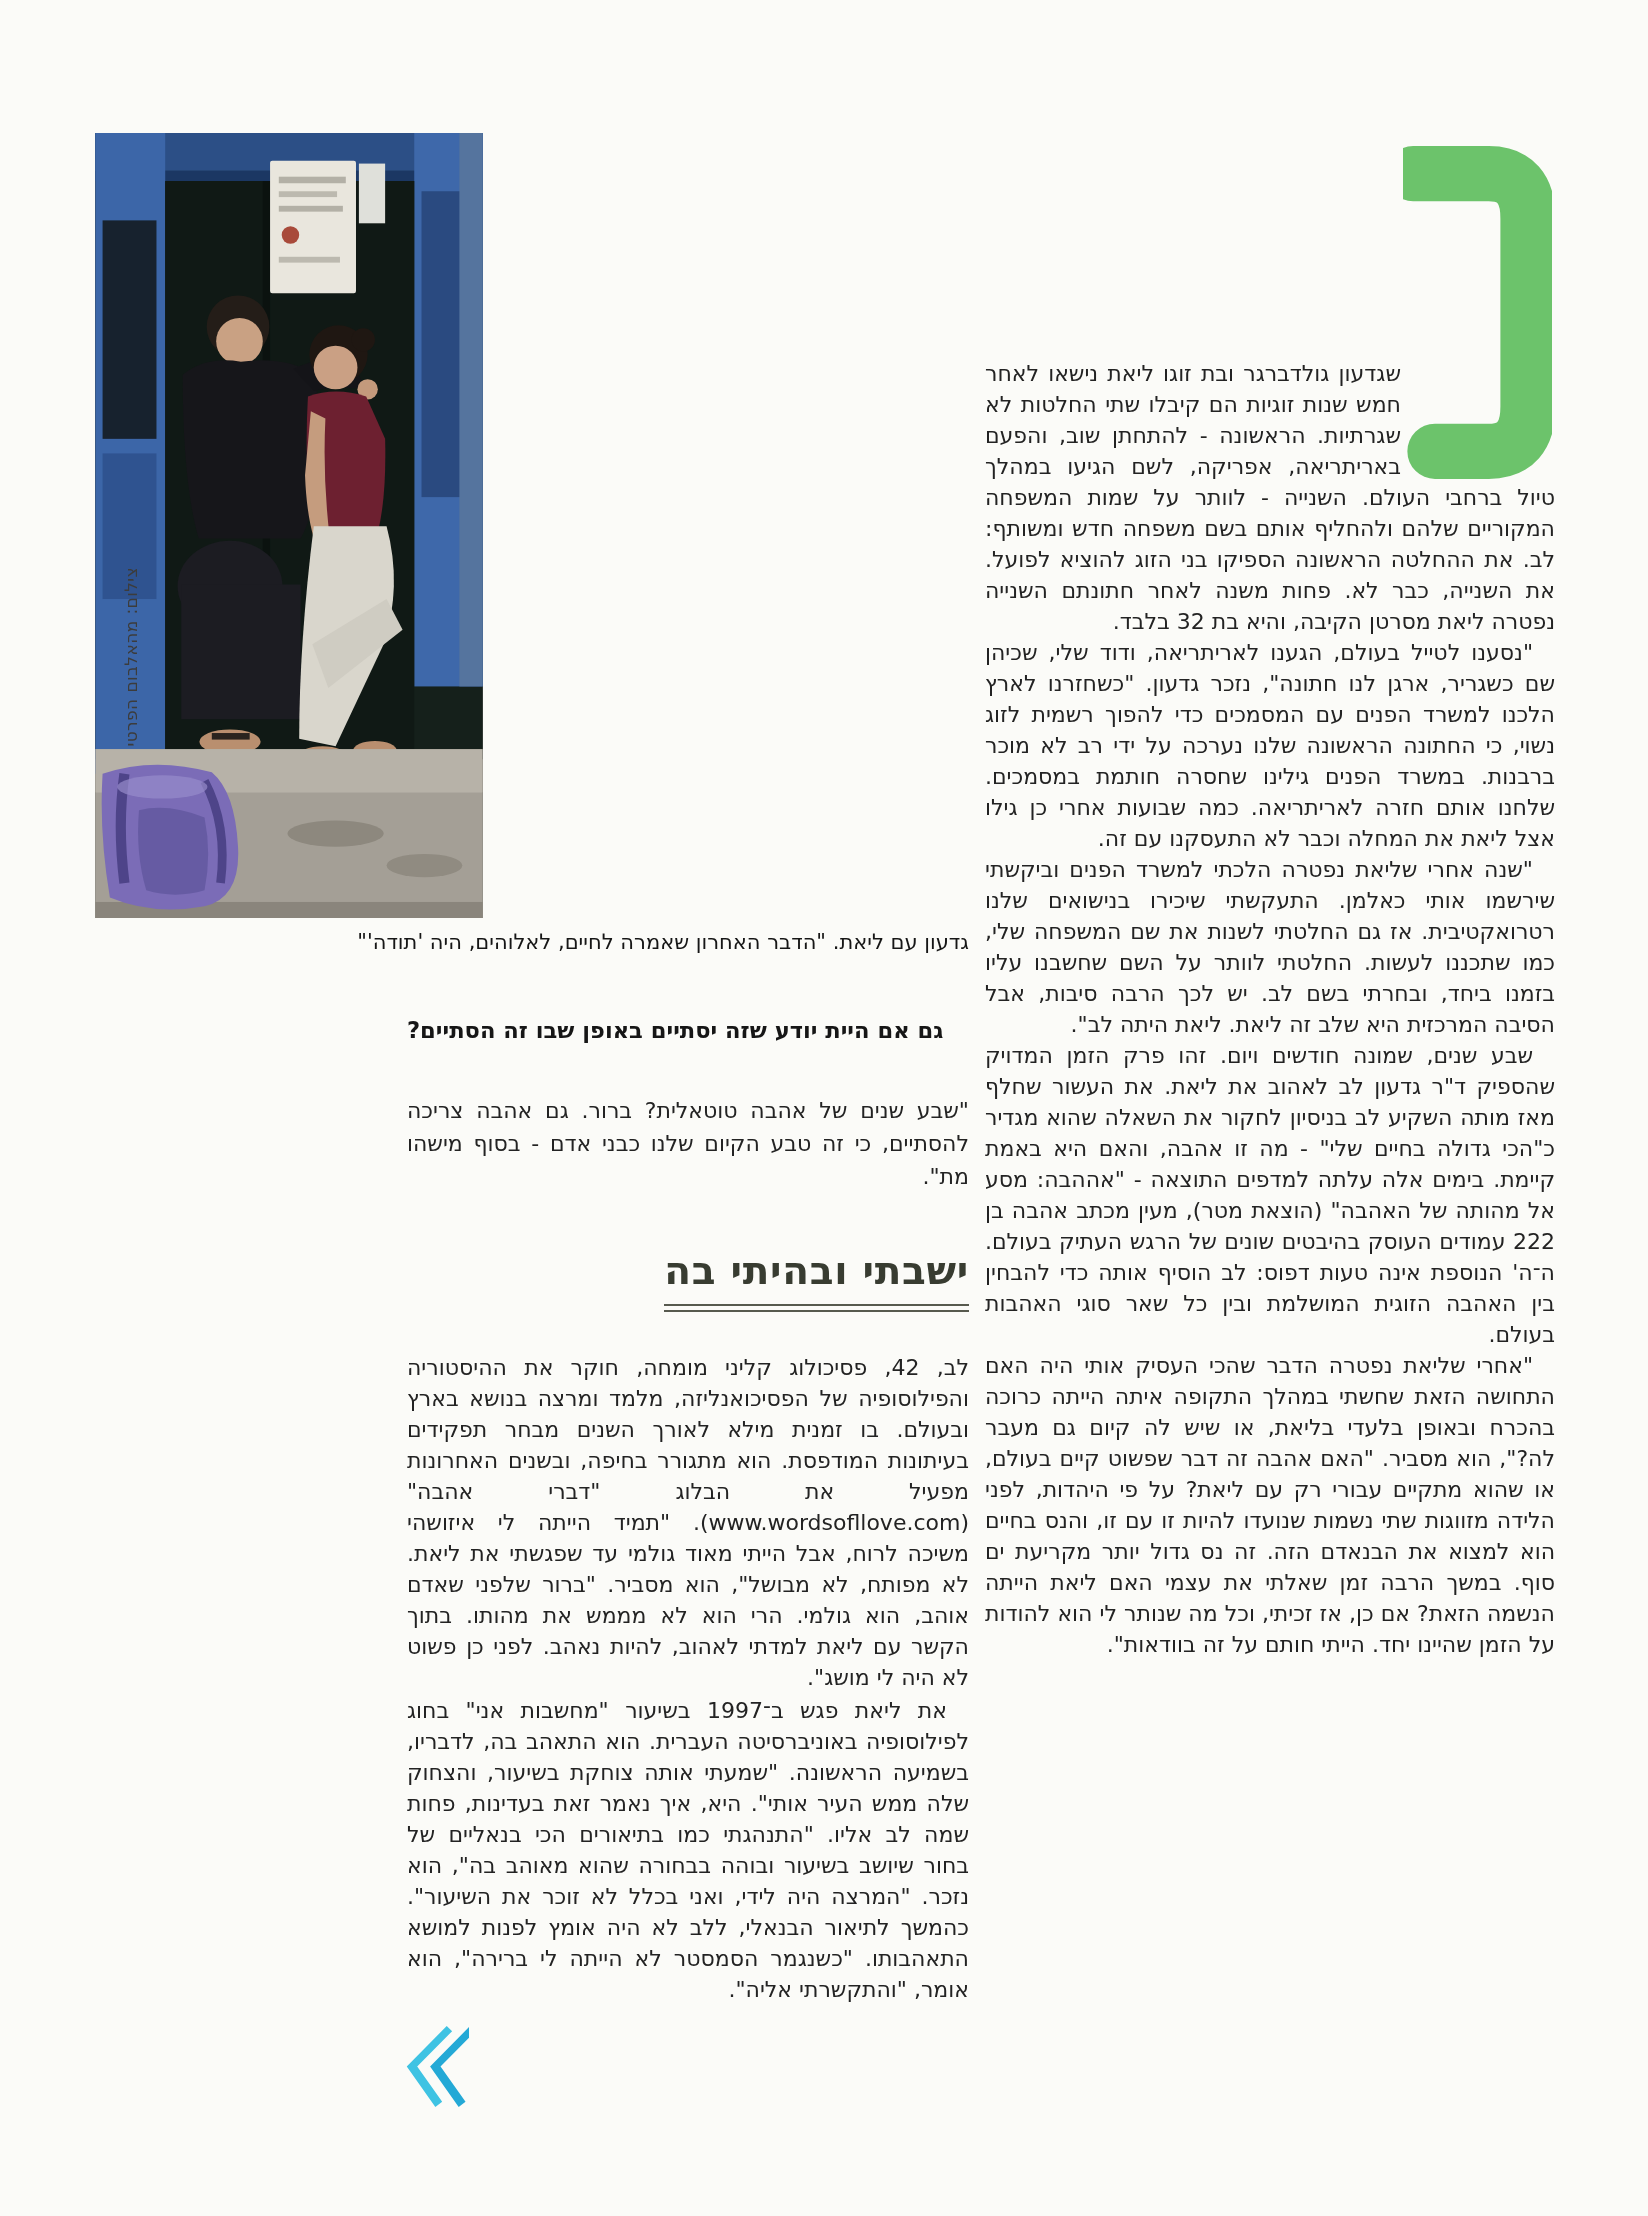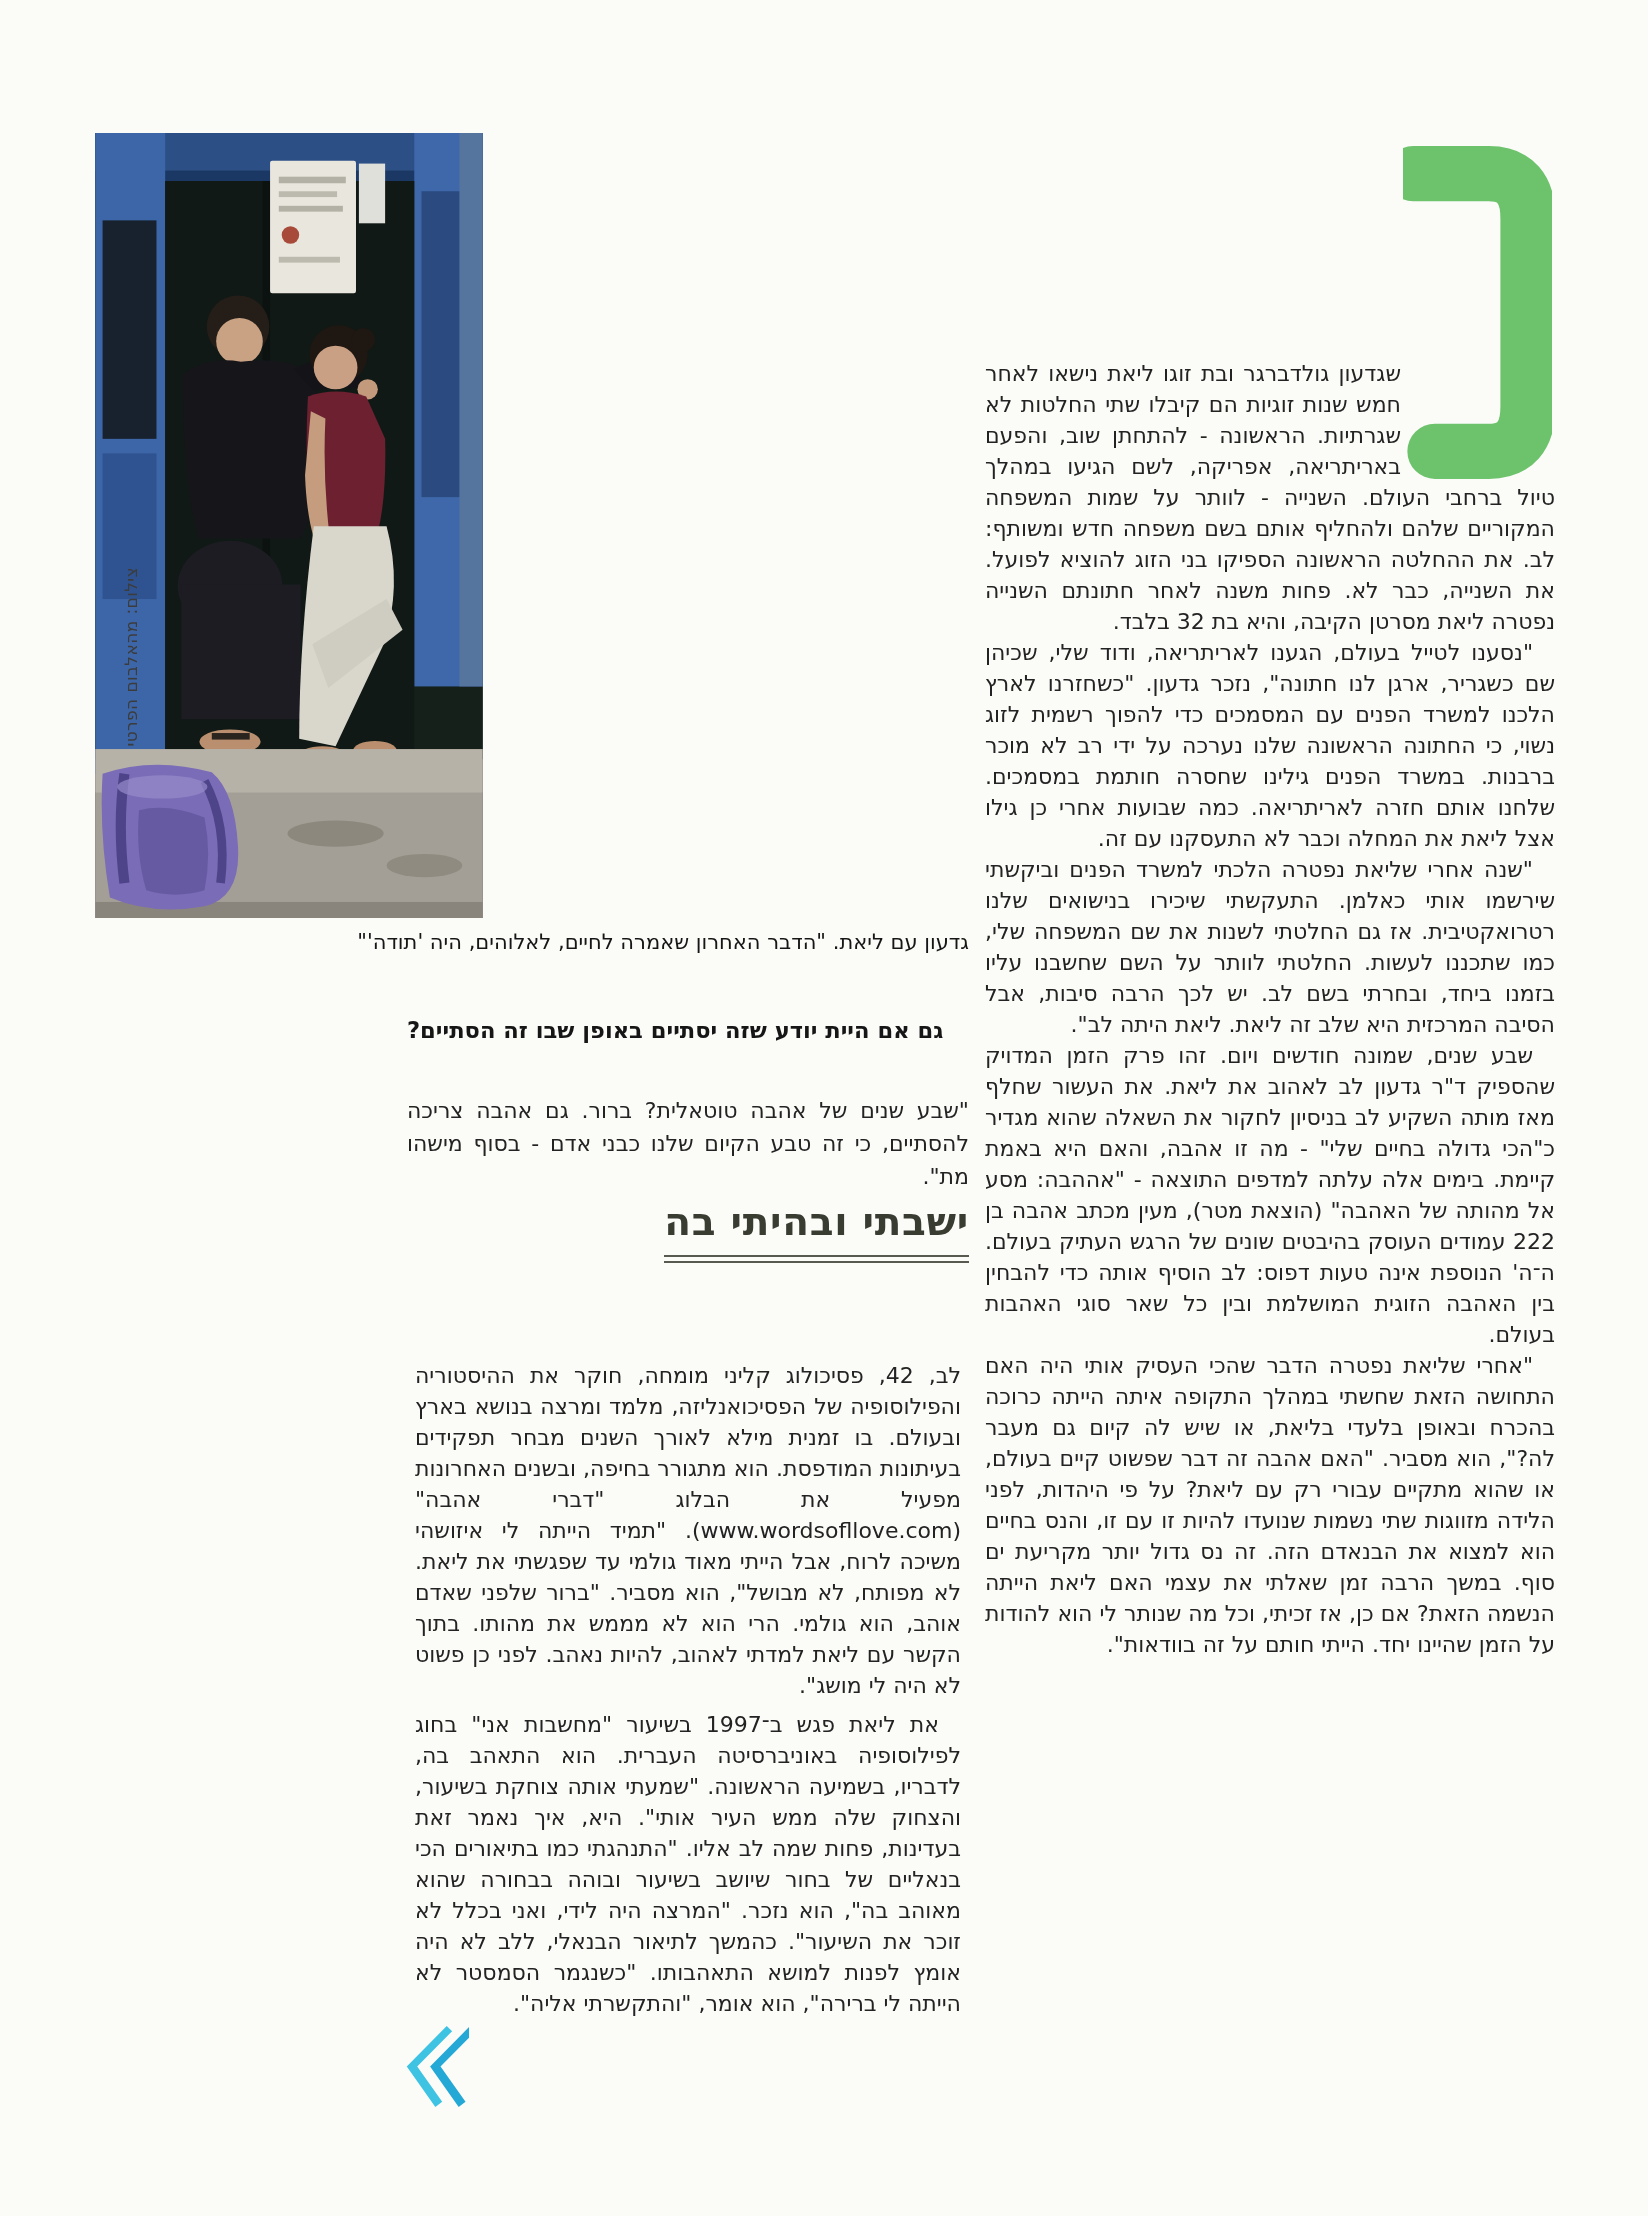--- a/index.html
+++ b/index.html
@@ -41,41 +41,41 @@
     position:absolute;left:407px;top:1013px;width:562px;
     direction:rtl;text-align:left;
     font-size:22.6px;line-height:34px;font-weight:bold;color:#161616;
   }
   .a-block{
     position:absolute;left:407px;top:1094px;width:562px;
     direction:rtl;text-align:justify;
     font-size:22px;line-height:33px;color:#232323;
   }
   .headline-row{
-    position:absolute;left:407px;top:1201px;width:562px;
+    position:absolute;left:407px;top:1250px;width:562px;
     direction:rtl;text-align:right;
   }
   .headline{
     display:inline-block;
     font-size:39px;font-weight:bold;color:#383c31;
     letter-spacing:0.7px;
     border-bottom:2.2px solid #575a4f;
     padding-bottom:11.7px;
     position:relative;
     line-height:42px;
   }
   .headline::after{
     content:"";position:absolute;left:0;right:0;bottom:-8px;height:1.5px;background:#575a4f;
   }
   .col-left-body{
     position:absolute;left:407px;top:1352px;width:562px;
     direction:rtl;text-align:justify;
     font-size:22px;line-height:31px;color:#232323;
   }
-  .col-left-body p{margin:8px;}
+  .col-left-body p{margin:0;}
   .col-left-body p + p{text-indent:22px;margin-top:1.5px;}
   .chevron-svg{position:absolute;left:399px;top:2024px;}
 </style>
 </head>
 <body>
 
 <div class="page">
 
   <div class="photo-wrap">
     <svg viewBox="0 0 532 1078" width="388" height="785">

